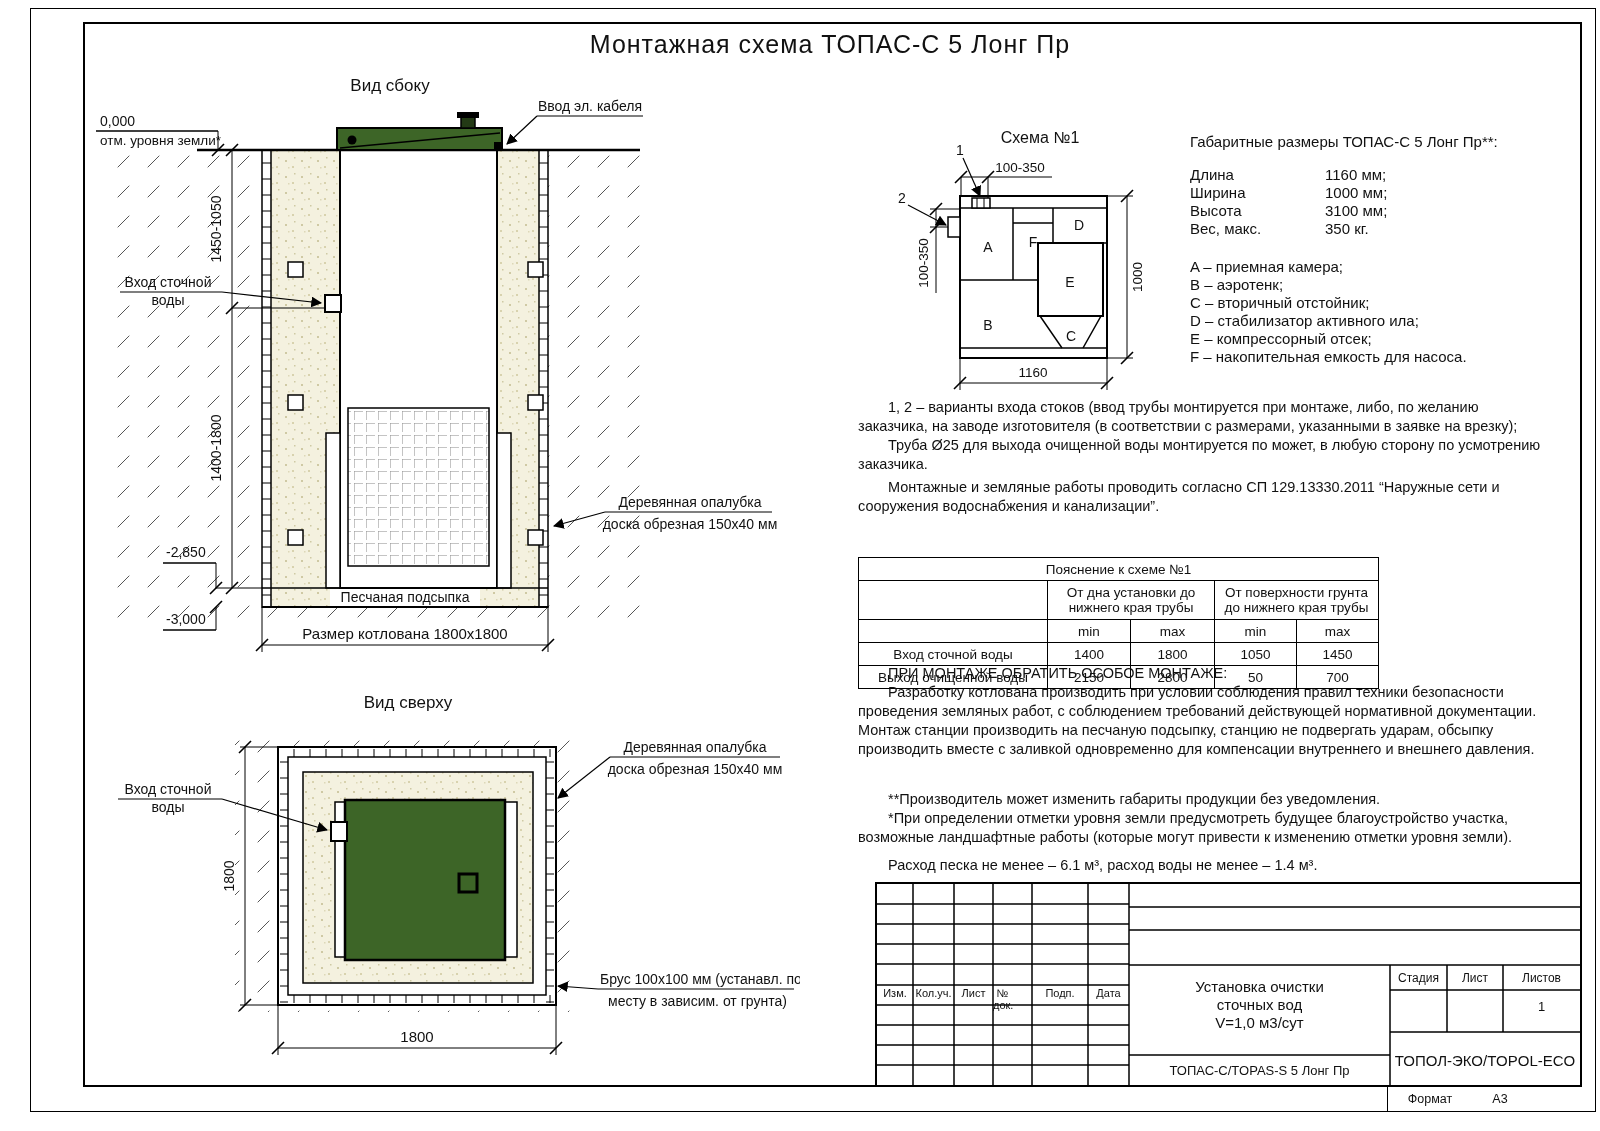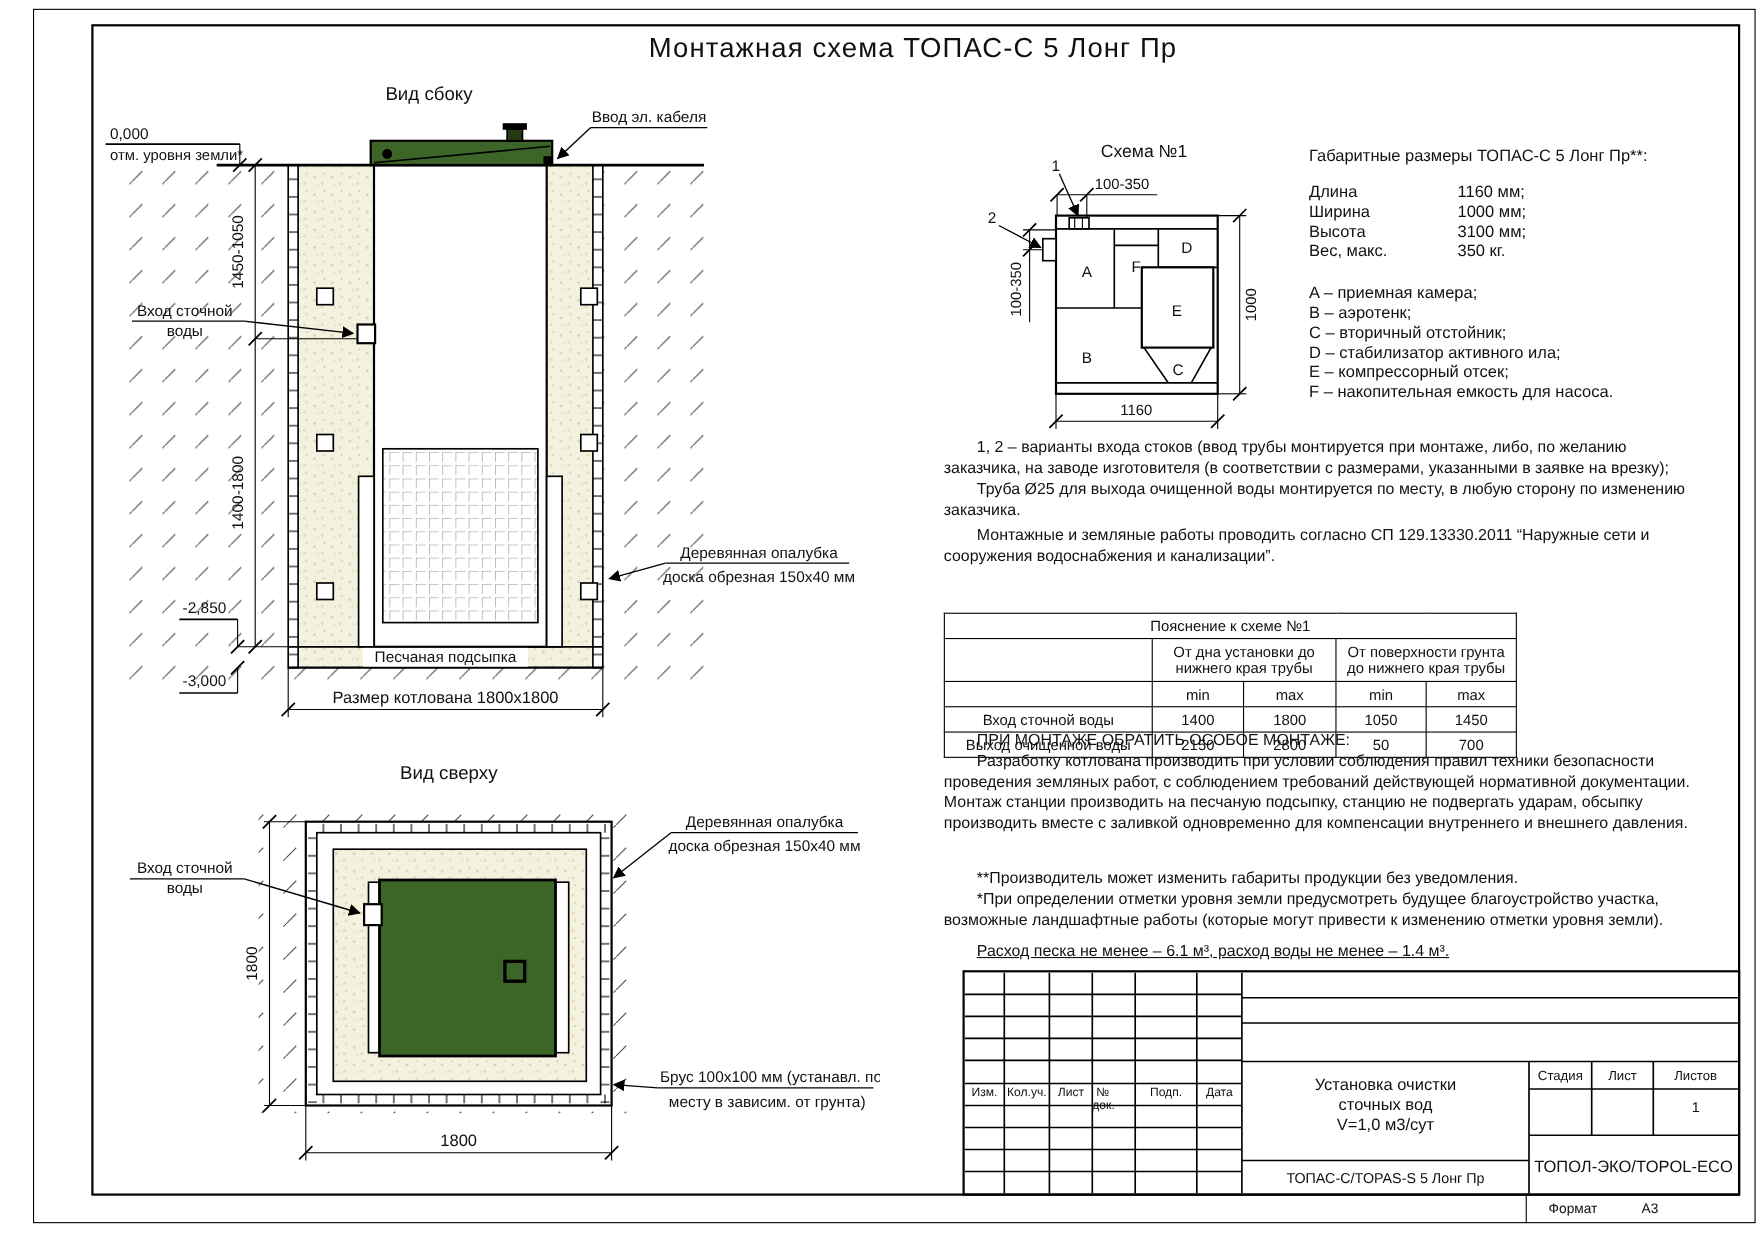--- a/index.html
+++ b/index.html
@@ -15,21 +15,21 @@
   .specs .row{display:flex;line-height:18px;}
   .specs .row .l{width:135px;}
   .legend{margin-top:20px;line-height:18px;}
   .textcol{left:858px;width:692px;font-size:14.5px;line-height:19px;}
   .textcol p{margin:0;text-indent:30px;}
   .exp-table{border-collapse:collapse;font-size:13.5px;margin-top:34px;}
   .exp-table td,.exp-table th{border:1.5px solid #000;text-align:center;padding:1px 3px;font-weight:normal;}
   .tb{left:875px;top:882px;width:707px;height:205px;border:2px solid #000;box-sizing:border-box;}
   .tb span{position:absolute;text-align:center;}
   .fmt{font-size:12.5px;}
-  .u{text-decoration:underline;text-align:right;}
+  .u{text-align:right;}
 </style>
 </head>
 <body>
 
 <div class="page">
 
   <svg width="0" height="0" style="position:absolute">
     <defs>
       <pattern id="hatch" width="30" height="30" patternUnits="userSpaceOnUse">
         <line x1="-2" y1="32" x2="32" y2="-2" stroke="#555" stroke-width="1" stroke-dasharray="16 26"></line>
@@ -334,21 +334,21 @@
       <div>B – аэротенк;</div>
       <div>C – вторичный отстойник;</div>
       <div>D – стабилизатор активного ила;</div>
       <div>E – компрессорный отсек;</div>
       <div>F – накопительная емкость для насоса.</div>
     </div>
   </div>
 
   <div class="abs textcol" style="top:398px">
     <p>1, 2 – варианты входа  стоков (ввод трубы монтируется при монтаже, либо, по желанию заказчика, на заводе изготовителя (в соответствии с размерами, указанными в заявке на врезку);</p>
-    <p>Труба Ø25 для выхода очищенной воды монтируется по месту, в любую сторону по изменению заказчика.</p>
+    <p>Труба Ø25 для выхода очищенной воды монтируется по может, в любую сторону по усмотрению заказчика.</p>
   </div>
   <div class="abs textcol" style="top:478px">
     <p>Монтажные и земляные работы проводить согласно СП 129.13330.2011 “Наружные сети и сооружения водоснабжения и канализации”.</p>
   </div>
 
   <table class="exp-table abs" style="left:858px;top:523px">
     <tbody>
         <tr>
           <th colspan="5" style="height:20px">Пояснение к схеме №1</th>
         </tr>

